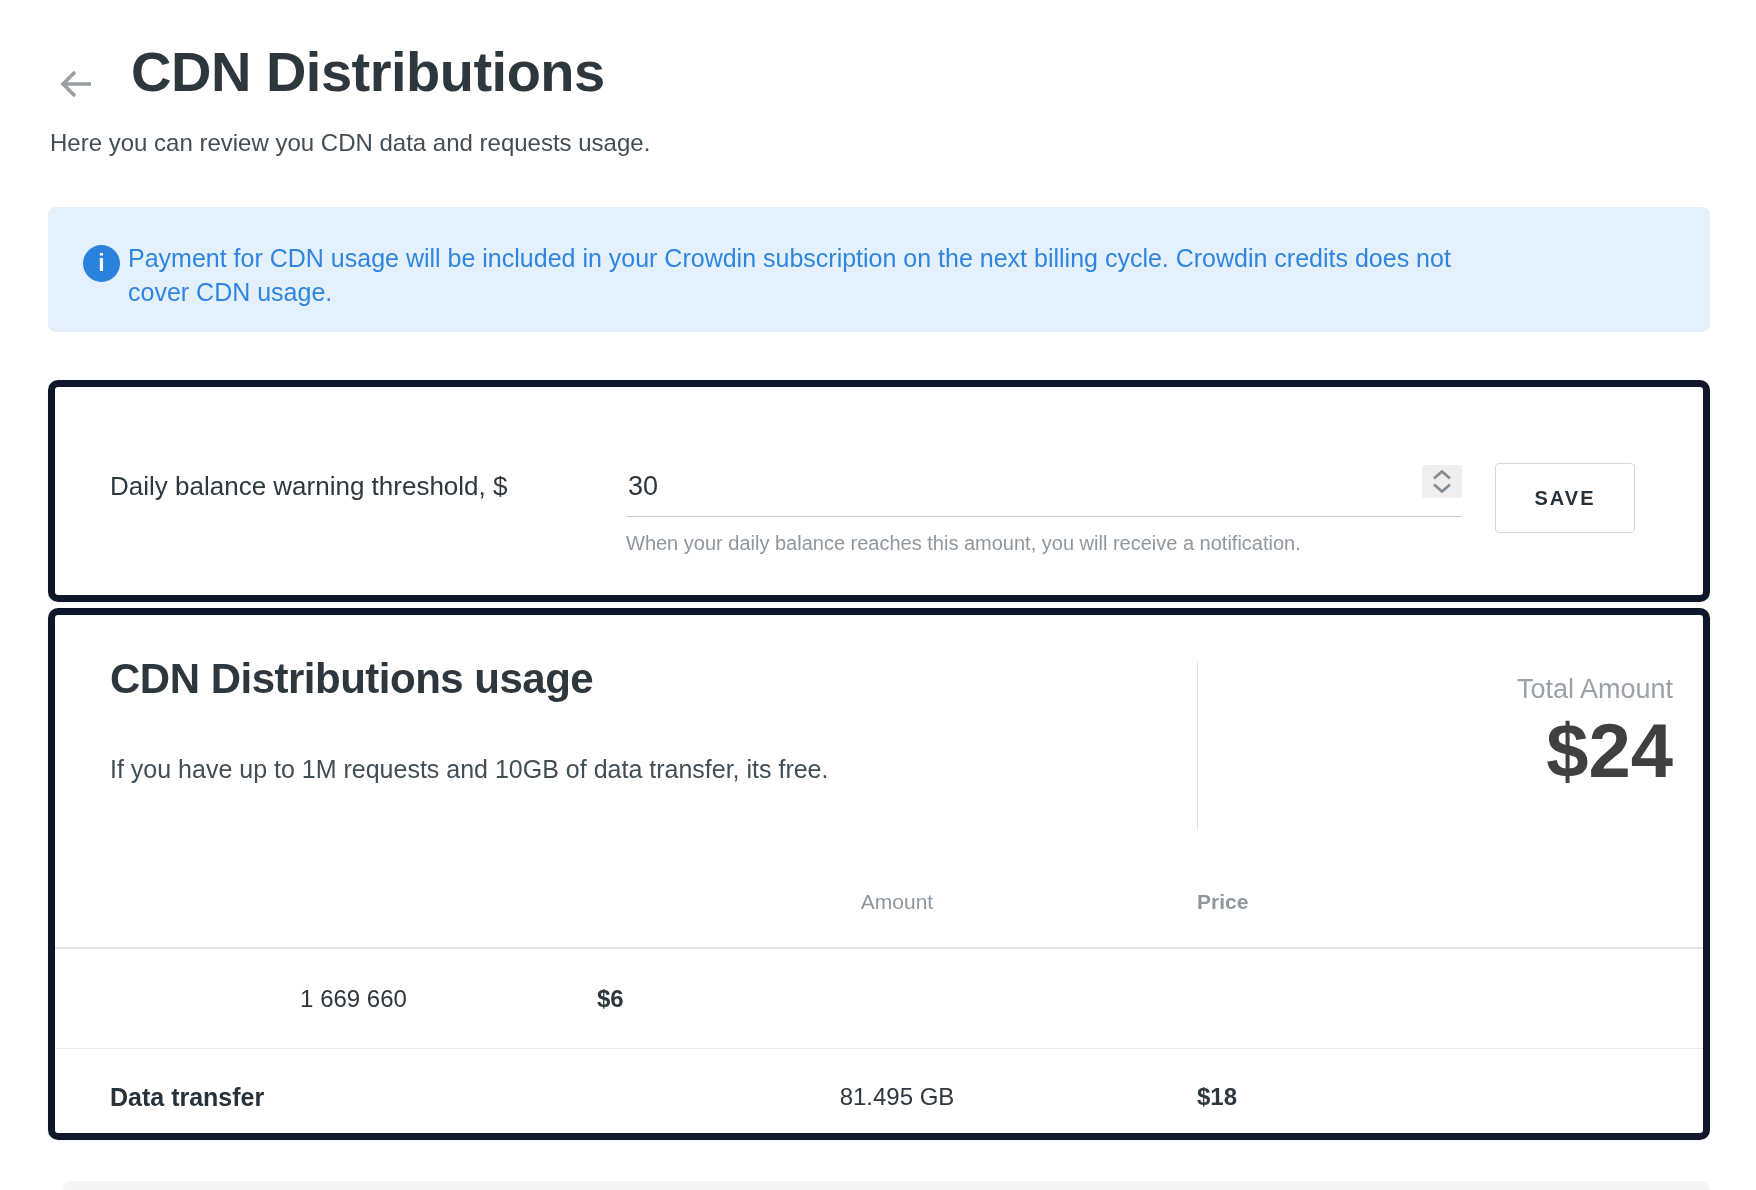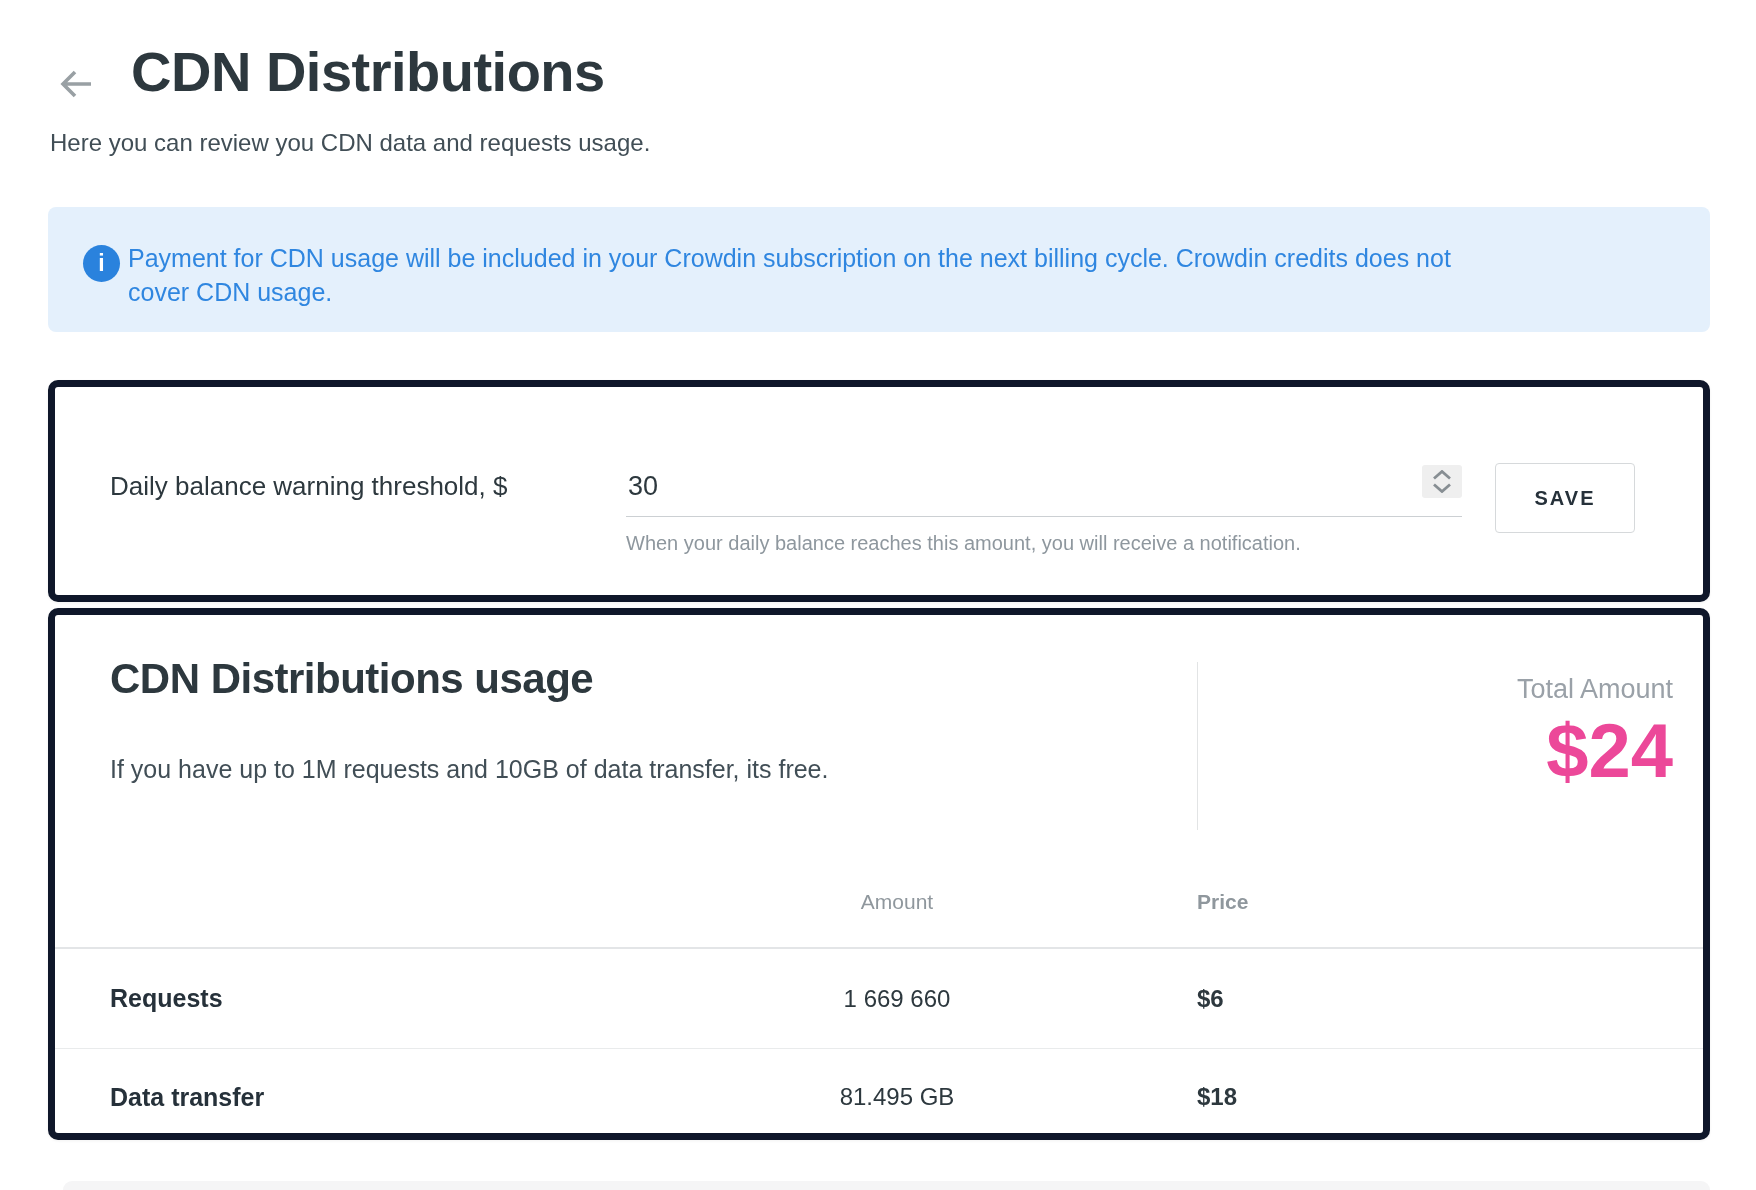--- a/index.html
+++ b/index.html
@@ -115,21 +115,21 @@
     position: absolute; left: 1142px; top: 47px;
     width: 1px; height: 168px; background: #e2e4e5;
   }
   .total-block {
     position: absolute; left: 1142px; top: 44px; width: 476px;
     text-align: right;
   }
   .total-label { margin-top: 15px; font-size: 27px; color: #9aa1a8; }
   .total-value {
     margin-top: 4px;
-    font-size: 76px; font-weight: 700; color: #ec4899; line-height: 84px; padding-left: 36px;
+    font-size: 76px; font-weight: 700; color: #404040; line-height: 84px; padding-left: 36px;
   }
 
   .usage-table { position: absolute; left: 0; top: 242px; width: 100%; }
   .t-row {
     display: grid;
     grid-template-columns: 487px 600px 1fr;
     align-items: center;
     padding: 0 50px 0 55px;
   }
   .t-head {
@@ -213,21 +213,20 @@
     </div>
 
     <div class="usage-table">
       <div class="t-row t-head">
         <div></div>
         <div class="cell-center">Amount</div>
         <div class="cell-right">Price</div>
       </div>
 
       <div class="t-row t-body-row first">
-        <div class="cell-name">Requests</div>
         <div class="cell-center">1 669 660</div>
         <div class="cell-right">$6</div>
       </div>
 
       <div class="t-row t-body-row last">
         <div class="cell-name">Data transfer</div>
         <div class="cell-center">81.495 GB</div>
         <div class="cell-right">$18</div>
       </div>
     </div>

